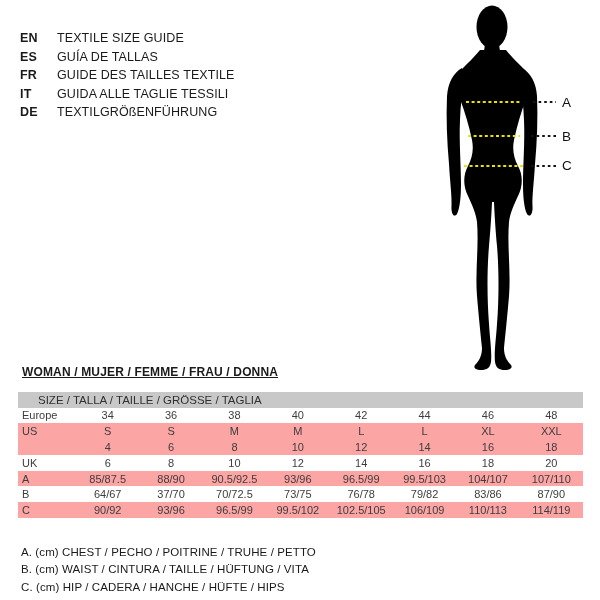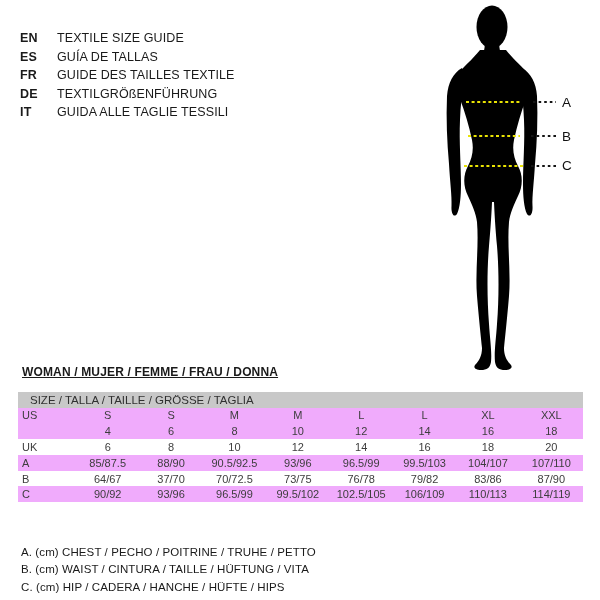--- a/index.html
+++ b/index.html
@@ -35,25 +35,25 @@
     font-weight: bold; font-size: 12px; color: #1a1a1a; letter-spacing: 0.15px; text-decoration: underline;
   }
 
   
   .size-table {
     position: absolute; left: 18px; top: 392px; width: 565px;
     font-size: 11px; color: #3d3d3d;
   }
   .thead {
     height: 15.5px; background: #c8c8c8; display: flex; align-items: center;
-    padding-left: 12px; box-sizing: border-box;
+    padding-left: 20px; box-sizing: border-box;
     font-size: 11.5px; color: #303030;
   }
   .trow { display: flex; height: 15.8px; align-items: center; }
-  .trow.shaded { background: #f0abfc; }
+  .trow.shaded { background: #fca5a5; }
   .tcell { flex: 1; text-align: center; }
   .tcell.label { flex: none; width: 58px; text-align: left; padding-left: 4px; box-sizing: border-box; }
 
   
   .legend { position: absolute; left: 21px; top: 543px; }
   .legend-item {
     height: 17.5px; display: flex; align-items: center;
     font-weight: normal; font-size: 11.5px; color: #1a1a1a; letter-spacing: 0.1px;
   }
 </style>
@@ -69,26 +69,26 @@
       </div>
       <div class="lang-row">
         <div class="lang-code">ES</div>
         <div class="lang-title">GUÍA DE TALLAS</div>
       </div>
       <div class="lang-row">
         <div class="lang-code">FR</div>
         <div class="lang-title">GUIDE DES TAILLES TEXTILE</div>
       </div>
       <div class="lang-row">
+        <div class="lang-code">IT</div>
+        <div class="lang-title">GUIDA ALLE TAGLIE TESSILI</div>
+      </div>
+      <div class="lang-row">
         <div class="lang-code">DE</div>
         <div class="lang-title">TEXTILGRÖßENFÜHRUNG</div>
-      </div>
-      <div class="lang-row">
-        <div class="lang-code">IT</div>
-        <div class="lang-title">GUIDA ALLE TAGLIE TESSILI</div>
       </div>
     </div>
 
   <div class="figure-wrap">
     <svg width="160" height="375" viewBox="0 0 160 375">
 
       <ellipse cx="72" cy="27" rx="15.5" ry="21.5" fill="#000000"></ellipse>
 
       <path d="M 64 36 C 66 48 64 55 58 60 L 86 60 C 80 55 78 48 80 36 Z" fill="#000000"></path>
 
@@ -154,20 +154,31 @@
 
   <div class="measure-letter ml-a">A</div>
   <div class="measure-letter ml-b">B</div>
   <div class="measure-letter ml-c">C</div>
 
   <div class="section-title">WOMAN / MUJER / FEMME / FRAU / DONNA</div>
 
   <div class="size-table">
     <div class="thead">SIZE / TALLA / TAILLE / GRÖSSE / TAGLIA</div>
     <div>
+        <div class="trow">
+          <div class="tcell label">Europe</div>
+          <div class="tcell">34</div>
+          <div class="tcell">36</div>
+          <div class="tcell">38</div>
+          <div class="tcell">40</div>
+          <div class="tcell">42</div>
+          <div class="tcell">44</div>
+          <div class="tcell">46</div>
+          <div class="tcell">48</div>
+        </div>
         <div class="trow shaded">
           <div class="tcell label">US</div>
           <div class="tcell">S</div>
           <div class="tcell">S</div>
           <div class="tcell">M</div>
           <div class="tcell">M</div>
           <div class="tcell">L</div>
           <div class="tcell">L</div>
           <div class="tcell">XL</div>
           <div class="tcell">XXL</div>

